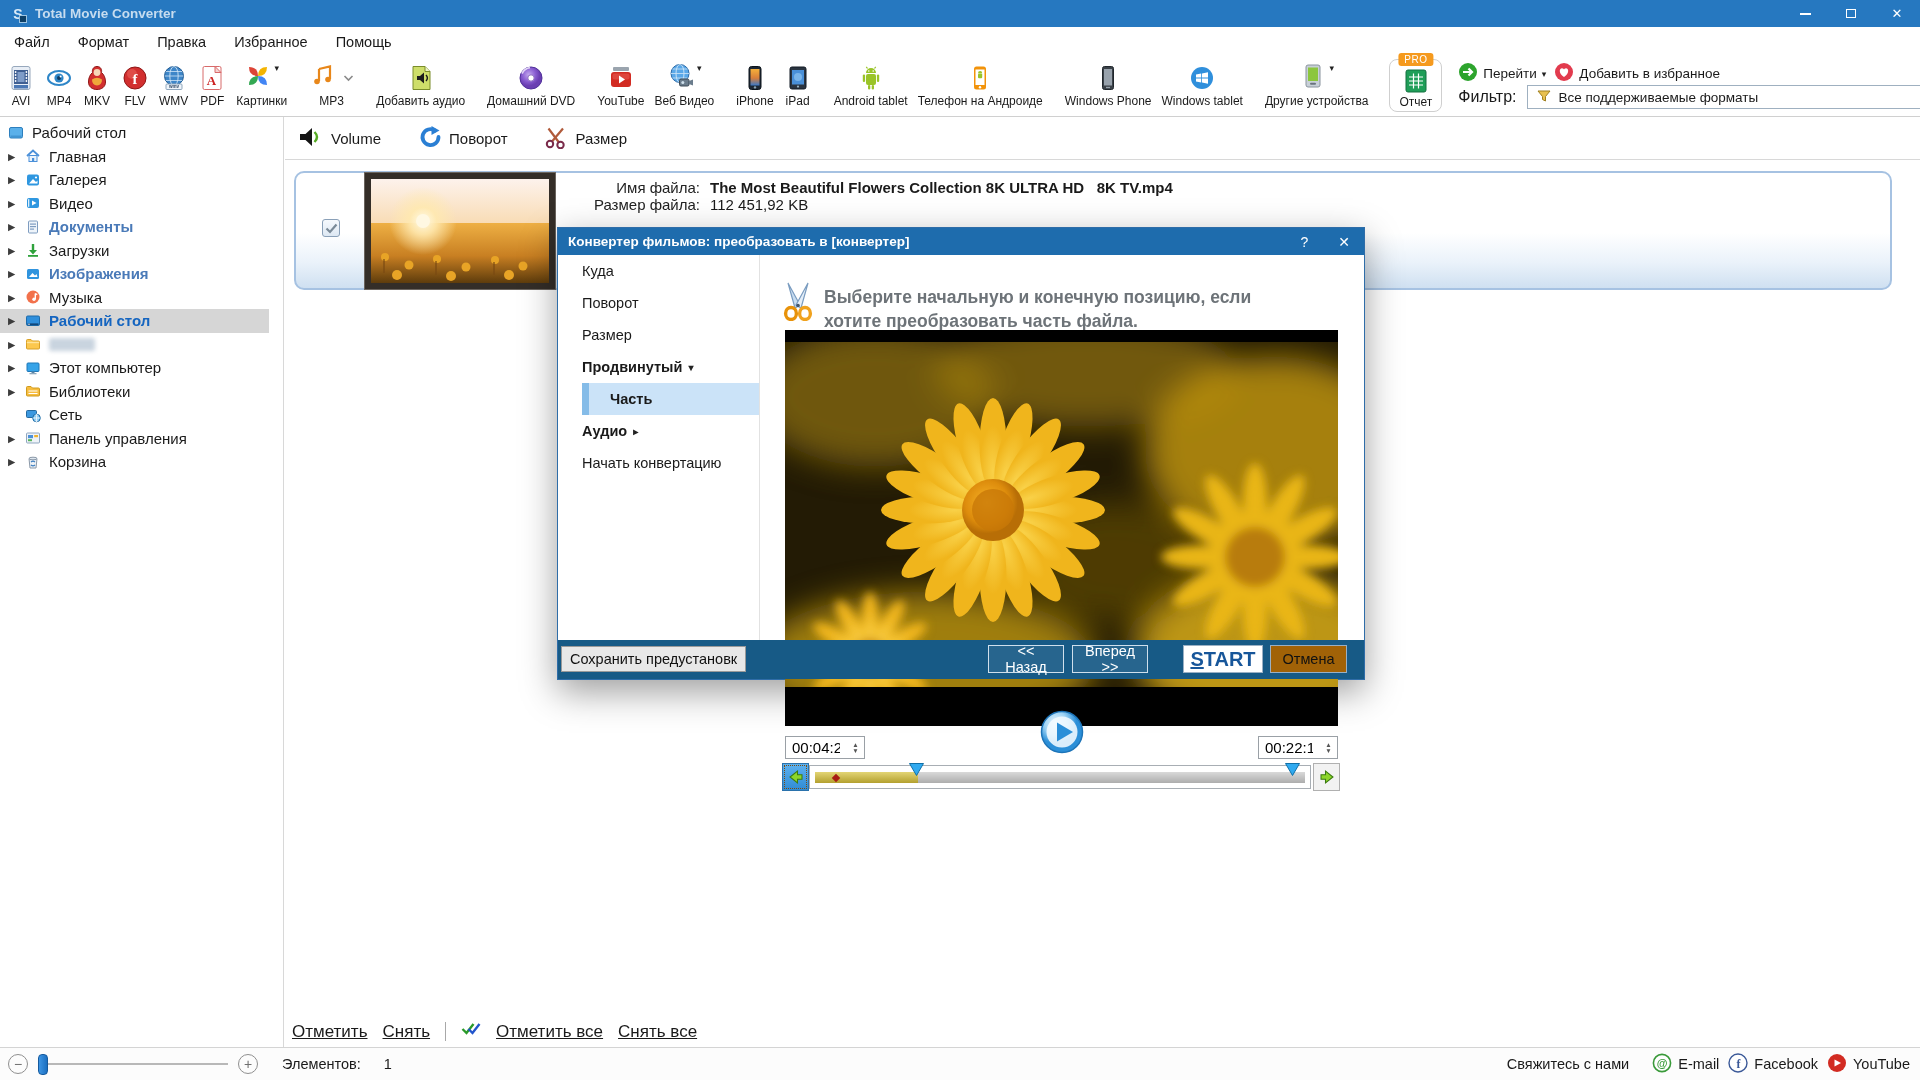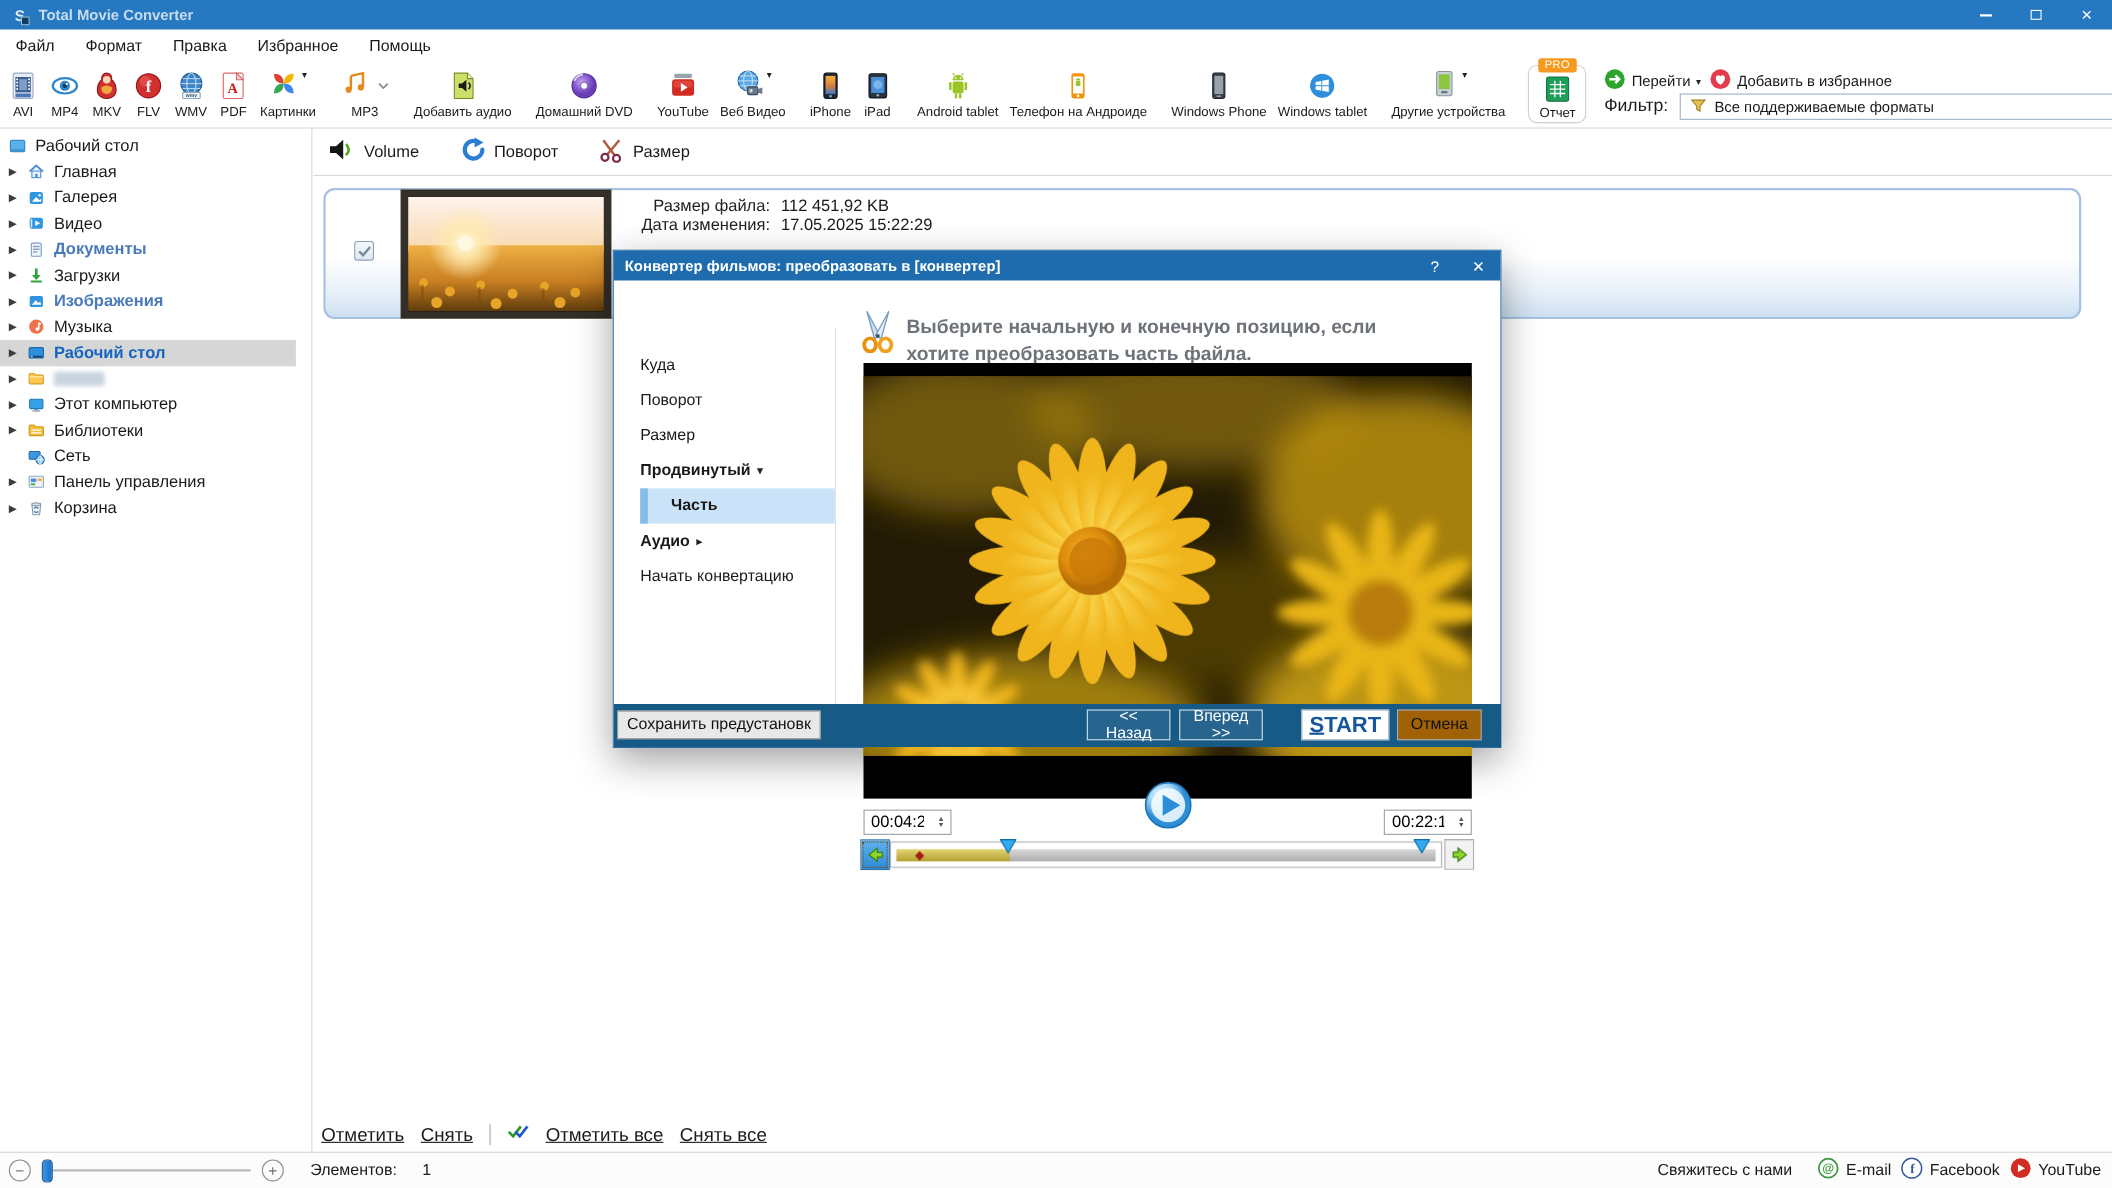--- a/index.html
+++ b/index.html
@@ -80,21 +80,21 @@
   .sb-soc { display:flex; align-items:center; gap:6px; }
 
   
   .dialog { position:absolute; left:557px; top:227px; width:808px; height:453px; background:#fff; border:1px solid #2f6da8;
     box-shadow:0 12px 34px rgba(0,0,0,.38); z-index:50; display:flex; flex-direction:column; }
   .dtitle { height:27px; background:#1e6cad; color:#fff; display:flex; align-items:center; padding:0 14px 0 10px; font-size:13.5px; font-weight:bold; flex:0 0 27px; }
   .dt-btns { margin-left:auto; display:flex; gap:30px; font-weight:normal; }
   .dt-help { font-size:14px; }
   .dt-close { font-size:14px; }
   .dbody { flex:1; display:flex; }
-  .dnav { width:202px; border-right:1px solid #e2e2e2; padding-top:17px; font-size:14.5px; flex:0 0 202px;margin-top:44px; }
+  .dnav { width:202px; border-right:1px solid #e2e2e2; font-size:14.5px; flex:0 0 202px; }
   .dnav-item { height:32px; display:flex; align-items:center; padding-left:24px; gap:6px; }
   .dnav-item.b { font-weight:bold; }
   .dnav-item.sel { margin-left:24px; background:#cbe3f8; border-left:7px solid #85bce8; padding-left:21px; font-weight:bold; }
   .dnav-caret { font-size:10px; color:#222; }
   .dmain { flex:1; position:relative; }
   .dhead-ic { position:absolute; left:18px; top:26px; }
   .dheading { position:absolute; left:64px; top:30px; width:486px; font-size:17.5px; font-weight:bold; color:#6d7378; line-height:24px; }
   .dvideo { position:absolute; left:25px; top:75px; width:553px; height:396px; background:#000; }
   .dvimg { position:absolute; left:0; top:12px; width:553px; height:345px; }
   .playbtn { position:absolute; left:280px; top:455px; width:44px; height:44px; }
@@ -666,26 +666,26 @@
           </g>
         <g fill="#7a4a12" opacity=".6">
             <rect x="12" y="80" width="2" height="14"></rect>
             <rect x="64" y="82" width="2" height="14"></rect>
             <rect x="122" y="83" width="2" height="13"></rect>
           </g>
       </svg>
     </div>
     <div class="finfo">
       <div class="frow">
+          <span class="flabel">Имя файла:</span>
+          <span class="fvalue fname">The Most Beautiful Flowers Collection 8K ULTRA HD   8K TV.mp4</span>
+        </div>
+      <div class="frow">
           <span class="flabel">Размер файла:</span>
           <span class="fvalue">112 451,92 KB</span>
-        </div>
-      <div class="frow">
-          <span class="flabel">Дата изменения:</span>
-          <span class="fvalue">17.05.2025 15:22:29</span>
         </div>
     </div>
   </div>
 
   <div class="footer-links">
     <span class="flink">Отметить</span>
     <span class="flink">Снять</span>
     <span class="fl-sep"></span>
     <span><svg width="20" height="16" viewBox="0 0 20 16">
           <polyline points="1.5,8 5.5,12 12.5,3" fill="none" stroke="#2a9a2a" stroke-width="2.4"></polyline>

